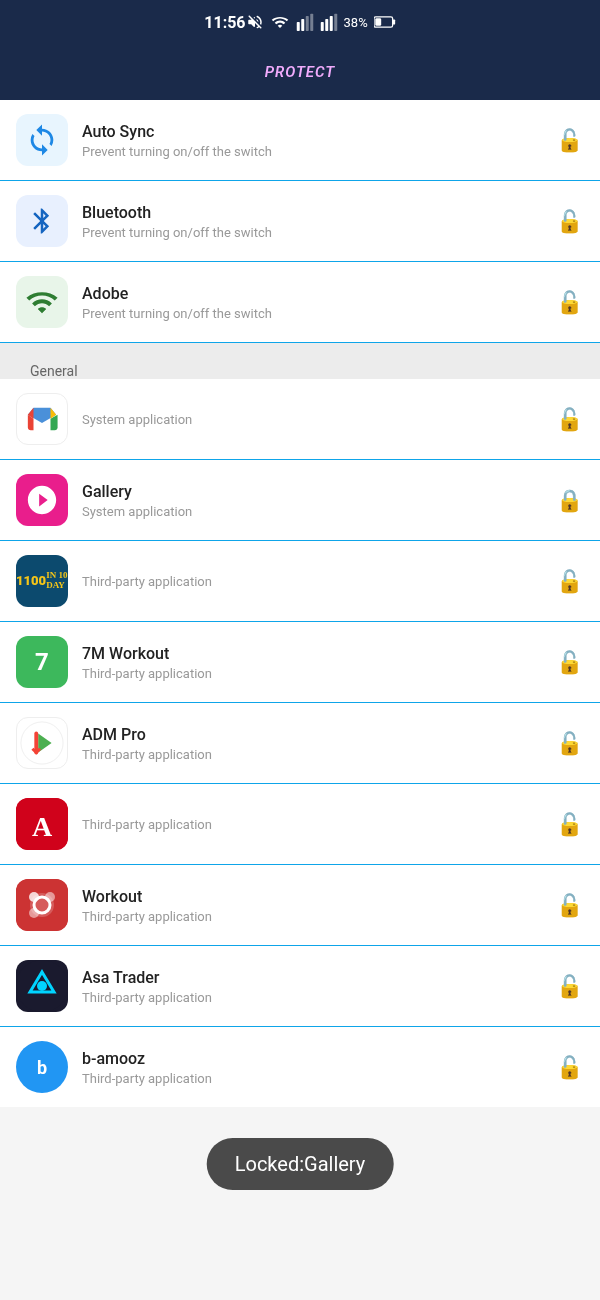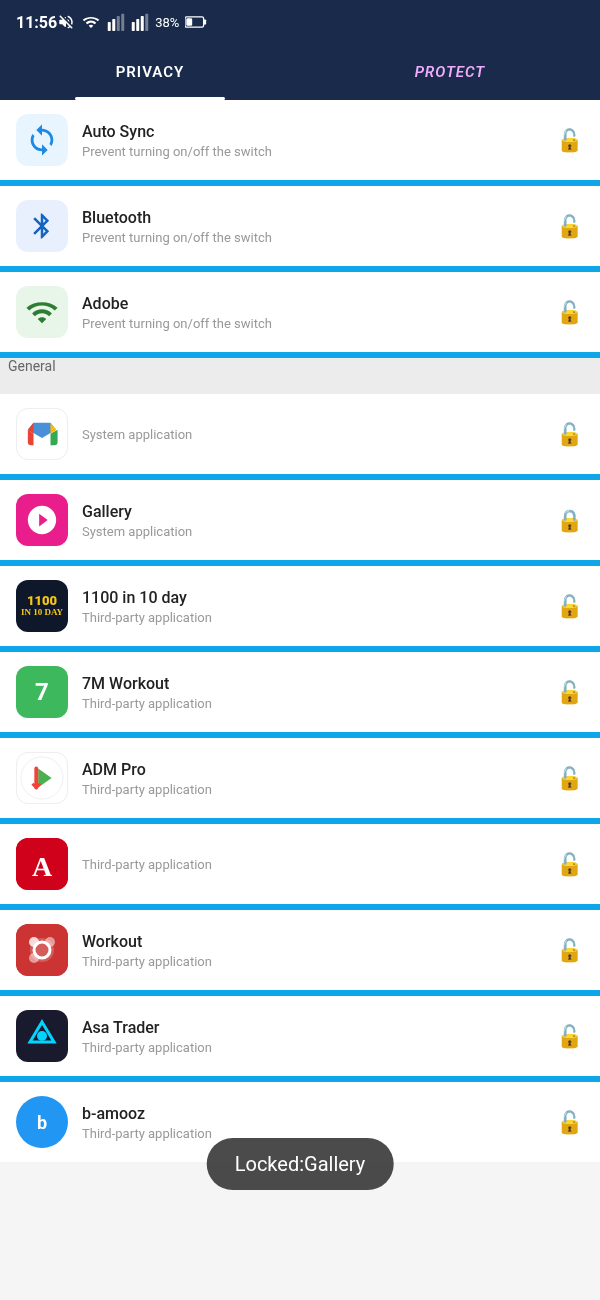--- a/index.html
+++ b/index.html
@@ -9,21 +9,21 @@
       font-family: 'Roboto', Arial, sans-serif;
       background: #f5f5f5;
       overflow: hidden;
     }
 
     
     .status-bar {
       background: #1a2a4a;
       color: white;
       display: flex;
-      justify-content: flex-start;
+      justify-content: center;
       align-items: center;
       padding: 8px 16px;
       height: 44px;
     }
     .status-time {
       font-size: 16px;
       font-weight: bold;
     }
     .status-icons {
       display: flex;
@@ -67,30 +67,30 @@
     }
 
     
     .list-section {
       background: white;
     }
     .section-divider {
       background: #ececec;
       height: 36px;
       display: flex;
-      align-items: flex-start;
-      padding-left: 8px;
+      align-items: flex-end;
+      padding-left: 30px;
       font-size: 14px;
       color: #666;
     }
     .list-item {
       display: flex;
       align-items: center;
       padding: 14px 16px;
-      border-bottom: 6px solid #0ea5e9;
+      border-bottom: 1px solid #0ea5e9;
       background: white;
       min-height: 78px;
     }
     .app-icon-wrap {
       width: 52px;
       height: 52px;
       border-radius: 12px;
       display: flex;
       align-items: center;
       justify-content: center;
@@ -278,23 +278,20 @@
 
     <svg width="22" height="14" viewBox="0 0 26 14" fill="white">
         <rect x="0" y="1" width="22" height="12" rx="2" stroke="white" stroke-width="1.5" fill="none"></rect>
         <rect x="22" y="4" width="3" height="6" rx="1" fill="white"></rect>
         <rect x="1.5" y="2.5" width="7" height="9" rx="1.5" fill="white"></rect>
       </svg>
   </div>
 </div>
 
 <div class="tab-bar">
-  <div class="tab active">
-    <span>PRIVACY</span>
-  </div>
   <div class="tab inactive">
     <span>PROTECT</span>
   </div>
 </div>
 
 <div class="list-section">
 
   <div class="list-item">
     <div class="app-icon-wrap icon-autosync">
       <svg width="34" height="34" viewBox="0 0 24 24" fill="#1e88e5">
@@ -376,26 +373,25 @@
     <div class="item-text">
       <div class="item-title">Gallery</div>
       <div class="item-subtitle">System application</div>
     </div>
     <div class="lock-icon">
       <span class="lock-closed">🔒</span>
     </div>
   </div>
 
   <div class="list-item">
-    <div class="app-icon-wrap icon-1100" style="background:#0f172a; border-radius:12px; flex-direction:column;">
+    <div class="app-icon-wrap icon-1100" style="background:#0c4a6e; border-radius:12px; flex-direction:row;">
       <span style="color:#f5c518; font-weight:900; font-size:13px; line-height:1.1;">1100</span>
       <span style="color:#f5c518; font-size:9px; line-height:1.1;font-family:Liberation Serif, serif;">IN 10 DAY</span>
     </div>
     <div class="item-text">
-      <div class="item-title">1100 in 10 day</div>
       <div class="item-subtitle">Third-party application</div>
     </div>
     <div class="lock-icon">
       <span class="lock-open">🔓</span>
     </div>
   </div>
 
   <div class="list-item">
     <div class="app-icon-wrap icon-7m">
       <span style="color:white; font-size:24px; font-weight:bold;">7</span>

